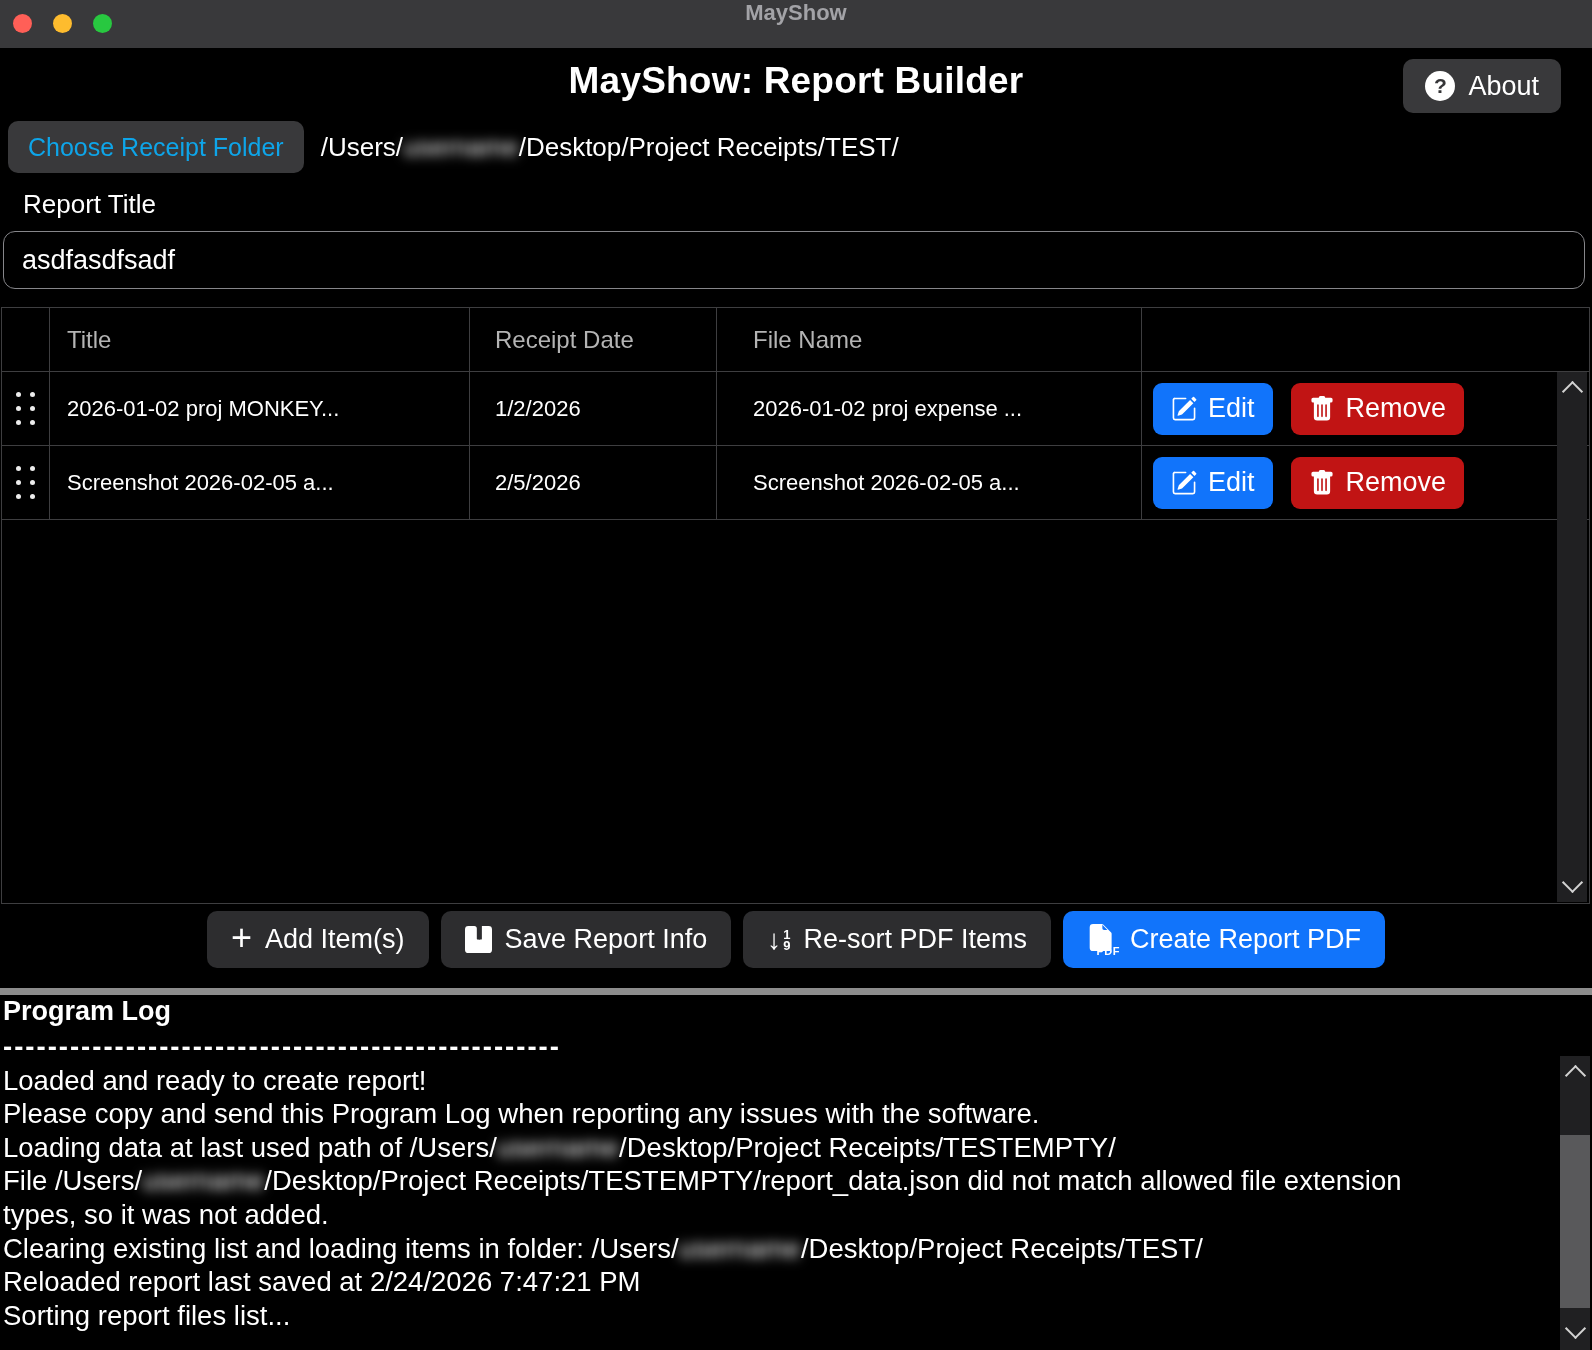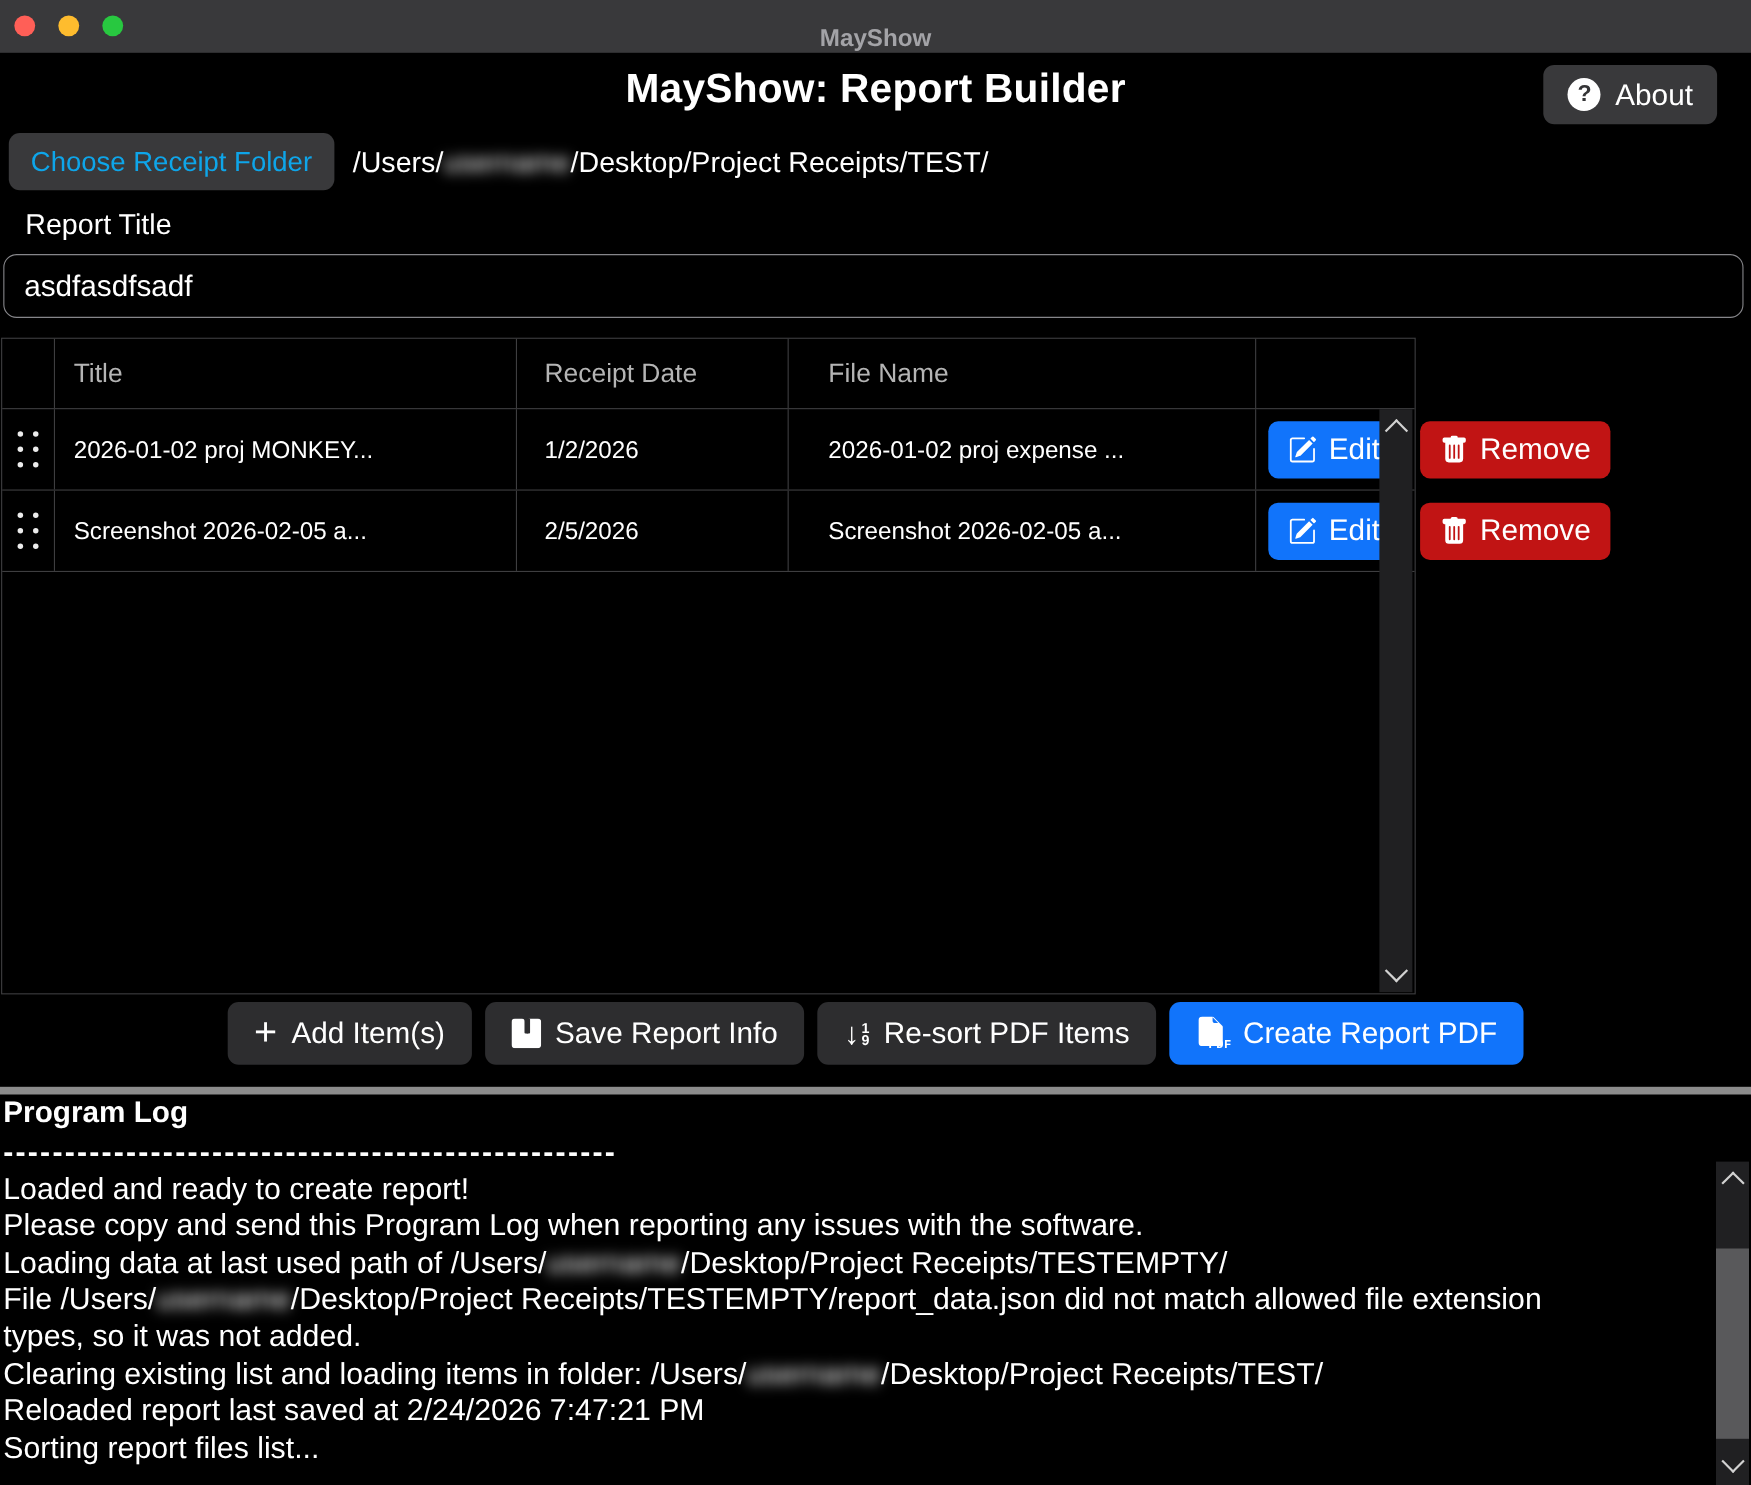--- a/index.html
+++ b/index.html
@@ -3,21 +3,21 @@
 <meta charset="utf-8">
 <style>
   html,body { margin:0; padding:0; background:#000; }
   #app {
     position:relative; width:1592px; height:1350px; background:#000;
     color:#fff; font-family:"Liberation Sans", sans-serif; overflow:hidden;
   }
   
   .titlebar {
     position:absolute; top:0; left:0; right:0; height:48px;
-    background:#39393b; display:flex; align-items:flex-end; justify-content:center;
+    background:#39393b; display:flex; align-items:flex-start; justify-content:center;
   }
   .lights { position:absolute; left:13px; top:14px; display:flex; gap:21px; }
   .light { width:19px; height:19px; border-radius:50%; }
   .titlebar-text { font-size:22px; font-weight:bold; color:#a3a3a7; }
   
   .page-title {
     position:absolute; top:60px; left:0; width:100%; text-align:center;
     font-size:37px; font-weight:bold; letter-spacing:.2px;
   }
   .about-btn {
@@ -40,21 +40,21 @@
   .blurred { filter:blur(6px); }
   
   .rt-label { position:absolute; top:189px; left:3px; font-size:26px;margin-left:20px; }
   .rt-input {
     position:absolute; top:231px; left:3px; width:1582px; height:58px; box-sizing:border-box;
     background:#000; border:1.5px solid #86868a; border-radius:12px;
     color:#fff; font-size:27px; font-family:inherit; padding:0 18px;
   }
   
   .tbl {
-    position:absolute; top:307px; left:1px; width:1286px; height:597px;
+    position:absolute; top:307px; left:1px; width:1589px; height:597px;
     border:1px solid #3e3e40; box-sizing:border-box;
   }
   .tbl-head { display:flex; height:63px; border-bottom:1px solid #3e3e40; align-items:center; }
   .tbl-head .c { color:#b4b4b4; font-size:24px; }
   .c-handle { width:47px; flex:none; align-self:stretch; display:flex; align-items:center; justify-content:center; }
   .c-title  { width:420px; flex:none; border-left:1px solid #3e3e40; align-self:stretch; display:flex; align-items:center; padding-left:17px; box-sizing:border-box; }
   .c-date   { width:247px; flex:none; border-left:1px solid #3e3e40; align-self:stretch; display:flex; align-items:center; padding-left:25px; box-sizing:border-box; }
   .c-file   { width:425px; flex:none; border-left:1px solid #3e3e40; align-self:stretch; display:flex; align-items:center; padding-left:36px; box-sizing:border-box; }
   .c-actions{ flex:1; border-left:1px solid #3e3e40; align-self:stretch; display:flex; align-items:center; gap:18px; padding-left:11px; box-sizing:border-box; }
   .tbl-row { display:flex; height:73px; border-bottom:1px solid #3e3e40; align-items:center; }
@@ -81,21 +81,21 @@
   .tb-btn {
     height:57px; padding:0 24px; background:#2d2d2f; border:none; border-radius:10px;
     color:#fff; font-size:27px; font-family:inherit; display:flex; align-items:center; gap:13px; cursor:pointer;
   }
   .tb-btn svg { width:27px; height:27px; fill:#fff; }
   .tb-btn.primary { background:var(--accent); }
   .plus-glyph { font-size:36px; font-weight:300; line-height:1; margin-top:-3px; }
   .sort-icon { display:flex; align-items:center; gap:2px; }
   .sort-arrow { font-size:28px; line-height:1; }
   .sort-nums { display:flex; flex-direction:column; font-size:13px; font-weight:bold; line-height:11px; }
-  .pdf-icon { position:relative; width:30px; height:32px;font-family:Liberation Mono, monospace; }
+  .pdf-icon { position:relative; width:30px; height:32px; }
   .pdf-icon svg { width:27px; height:27px; fill:#fff; }
   .pdf-badge { position:absolute; right:-3px; bottom:-1px; font-size:11px; font-weight:bold; color:#fff; letter-spacing:.5px; }
   
   .splitter { position:absolute; top:988px; left:0; right:0; height:7px; background:#8c8c8c; cursor:row-resize; }
   .log-title { position:absolute; top:996px; left:3px; font-size:27px; font-weight:bold; }
   .log-area {
     position:absolute; top:1030px; left:3px; width:1548px; bottom:0;
     font-size:27.5px; line-height:33.6px; overflow:hidden;
   }
   .log-sep { font-weight:bold; letter-spacing:2px; }

